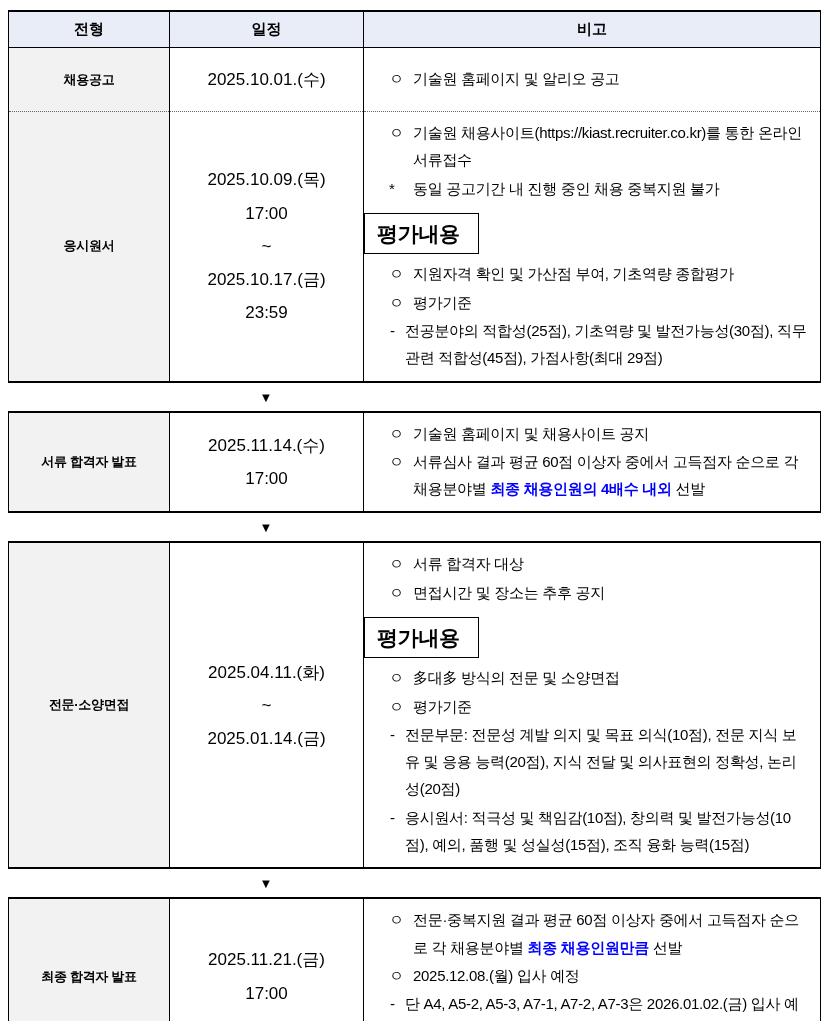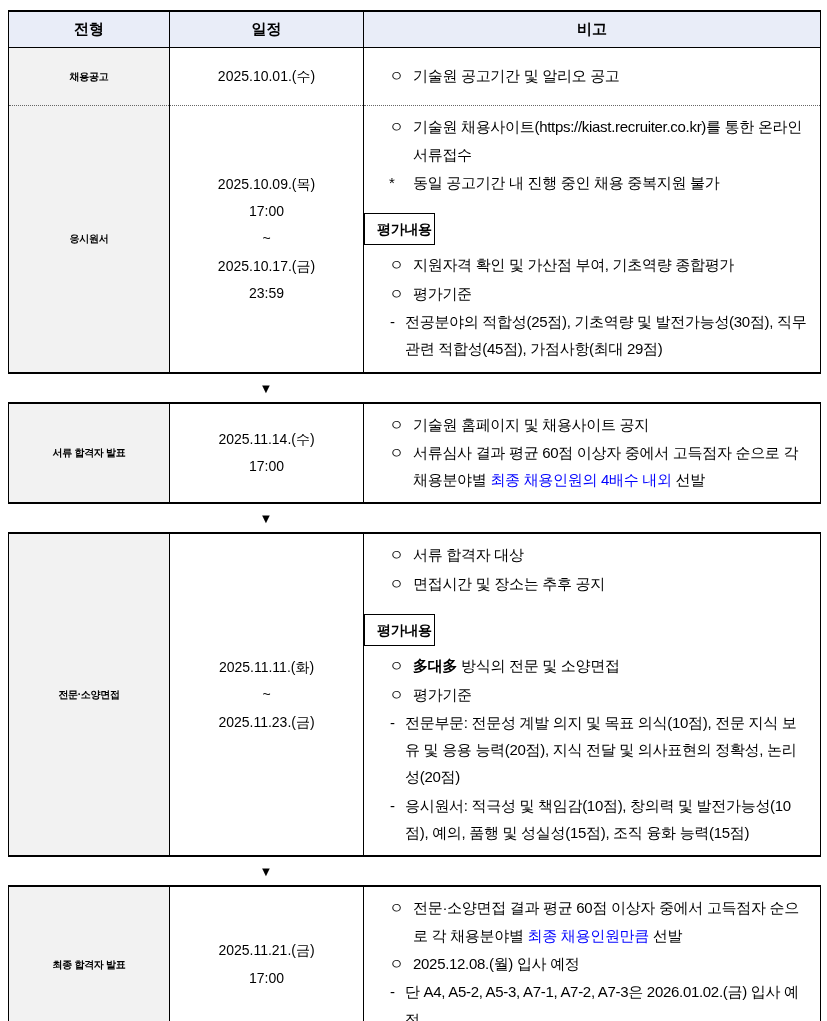--- a/index.html
+++ b/index.html
@@ -8,34 +8,34 @@
 
   table.sched{border-collapse:collapse;width:812px;table-layout:fixed;
     border:1px solid var(--border);border-top:2.5px solid var(--border);border-bottom:2.5px solid var(--border);}
   col.c-stage{width:161px;} col.c-sched{width:194px;} col.c-remark{width:457px;}
 
   th{background:var(--header-bg);font-weight:bold;font-size:15px;padding:8px 12px;
      border-left:1px solid var(--border);border-right:1px solid var(--border);border-bottom:1px solid var(--border);}
   td{border-left:1px solid var(--border);border-right:1px solid var(--border);}
   tr.dotted td{border-top:1.5px dotted #666;}
 
-  td.stage{background:var(--stage-bg);font-weight:bold;font-size:10px;text-align:center;vertical-align:middle;letter-spacing:-0.3px;}
-  td.schedule{font-size:14px;text-align:center;vertical-align:middle;line-height:1.95;padding:15px 0;}
+  td.stage{background:var(--stage-bg);font-weight:bold;font-size:13px;text-align:center;vertical-align:middle;letter-spacing:-0.3px;}
+  td.schedule{font-size:17px;text-align:center;vertical-align:middle;line-height:1.95;padding:15px 0;}
   td.remarks{vertical-align:middle;padding:6px 12px 8px 12px;font-size:15px;line-height:1.82;letter-spacing:-0.3px;}
 
   .item{position:relative;padding-left:37px;margin:1px 0;text-align:left;}
   .item>.bullet{position:absolute;left:13px;top:0;}
   .item.dash{padding-left:29px;}
   .item.dash>.bullet{left:14px;}
 
-  .seg.blue{color:var(--blue);font-weight:normal;text-align:center;}
-  .seg.bold{font-weight:bold;}
+  .seg.blue{color:var(--blue);font-weight:bold;text-align:center;}
+  .seg.bold{font-weight:normal;}
 
-  .eval-box{display:inline-block;border:1.5px solid var(--border);margin:16px 0 5px -12px;
-    padding:6px 2px 6px 12px;font-weight:bold;font-size:14px;line-height:1.3;}
+  .eval-box{display:inline-block;border:1.5px solid var(--border);margin:10px 0 5px -12px;
+    padding:6px 18px 6px 12px;font-weight:bold;font-size:21px;line-height:1.3;}
 
   .arrow-row{width:812px;padding:8px 0 7px 0;}
   .arrow-row .arrow{display:block;margin-left:161px;width:194px;text-align:center;
     font-size:13px;line-height:1;color:var(--border);}
 </style>
 </head>
 <body>
 
 <div class="page">
   <div id="doc">
@@ -52,21 +52,21 @@
             <th>비고</th>
           </tr>
         </thead>
         <tbody>
           <tr>
             <td class="stage">채용공고</td>
             <td class="schedule">
               <div>2025.10.01.(수)</div>
             </td>
             <td class="remarks">
-              <div class="item"><span class="bullet">ㅇ</span><span class="seg ">기술원 공고기간 및 알리오 공고</span></div>
+              <div class="item"><span class="bullet">ㅇ</span><span class="seg ">기술원 홈페이지 및 알리오 공고</span></div>
             </td>
           </tr>
           <tr class="dotted">
             <td class="stage">응시원서</td>
             <td class="schedule">
               <div>2025.10.09.(목)</div>
               <div>17:00</div>
               <div>~</div>
               <div>2025.10.17.(금)</div>
               <div>23:59</div>
@@ -111,23 +111,23 @@
       <table class="sched">
         <colgroup>
           <col class="c-stage">
           <col class="c-sched">
           <col class="c-remark">
         </colgroup>
         <tbody>
           <tr>
             <td class="stage">전문·소양면접</td>
             <td class="schedule">
-              <div>2025.11.11.(화)</div>
+              <div>2025.04.11.(화)</div>
               <div>~</div>
-              <div>2025.11.23.(금)</div>
+              <div>2025.01.14.(금)</div>
             </td>
             <td class="remarks">
               <div class="item"><span class="bullet">ㅇ</span><span class="seg ">서류 합격자 대상</span></div>
               <div class="item"><span class="bullet">ㅇ</span><span class="seg ">면접시간 및 장소는 추후 공지</span></div>
               <div><span class="eval-box">평가내용</span></div>
               <div class="item"><span class="bullet">ㅇ</span><span class="seg bold">多대多</span><span class="seg "> 방식의 전문 및 소양면접</span></div>
               <div class="item"><span class="bullet">ㅇ</span><span class="seg ">평가기준</span></div>
               <div class="item dash"><span class="bullet">-</span><span class="seg ">전문부문: 전문성 계발 의지 및 목표 의식(10점), 전문 지식 보유 및 응용 능력(20점), 지식 전달 및 의사표현의 정확성, 논리성(20점)</span></div>
               <div class="item dash"><span class="bullet">-</span><span class="seg ">응시원서: 적극성 및 책임감(10점), 창의력 및 발전가능성(10점), 예의, 품행 및 성실성(15점), 조직 융화 능력(15점)</span></div>
             </td>
@@ -144,21 +144,21 @@
           <col class="c-remark">
         </colgroup>
         <tbody>
           <tr>
             <td class="stage">최종 합격자 발표</td>
             <td class="schedule">
               <div>2025.11.21.(금)</div>
               <div>17:00</div>
             </td>
             <td class="remarks">
-              <div class="item"><span class="bullet">ㅇ</span><span class="seg ">전문·소양면접 결과 평균 60점 이상자 중에서 고득점자 순으로 각 채용분야별 </span><span class="seg blue">최종 채용인원만큼</span><span class="seg "> 선발</span></div>
+              <div class="item"><span class="bullet">ㅇ</span><span class="seg ">전문·중복지원 결과 평균 60점 이상자 중에서 고득점자 순으로 각 채용분야별 </span><span class="seg blue">최종 채용인원만큼</span><span class="seg "> 선발</span></div>
               <div class="item"><span class="bullet">ㅇ</span><span class="seg ">2025.12.08.(월) 입사 예정</span></div>
               <div class="item dash"><span class="bullet">-</span><span class="seg ">단 A4, A5-2, A5-3, A7-1, A7-2, A7-3은 2026.01.02.(금) 입사 예정</span></div>
             </td>
           </tr>
         </tbody>
       </table>
     </div>
 
 </div>
 

